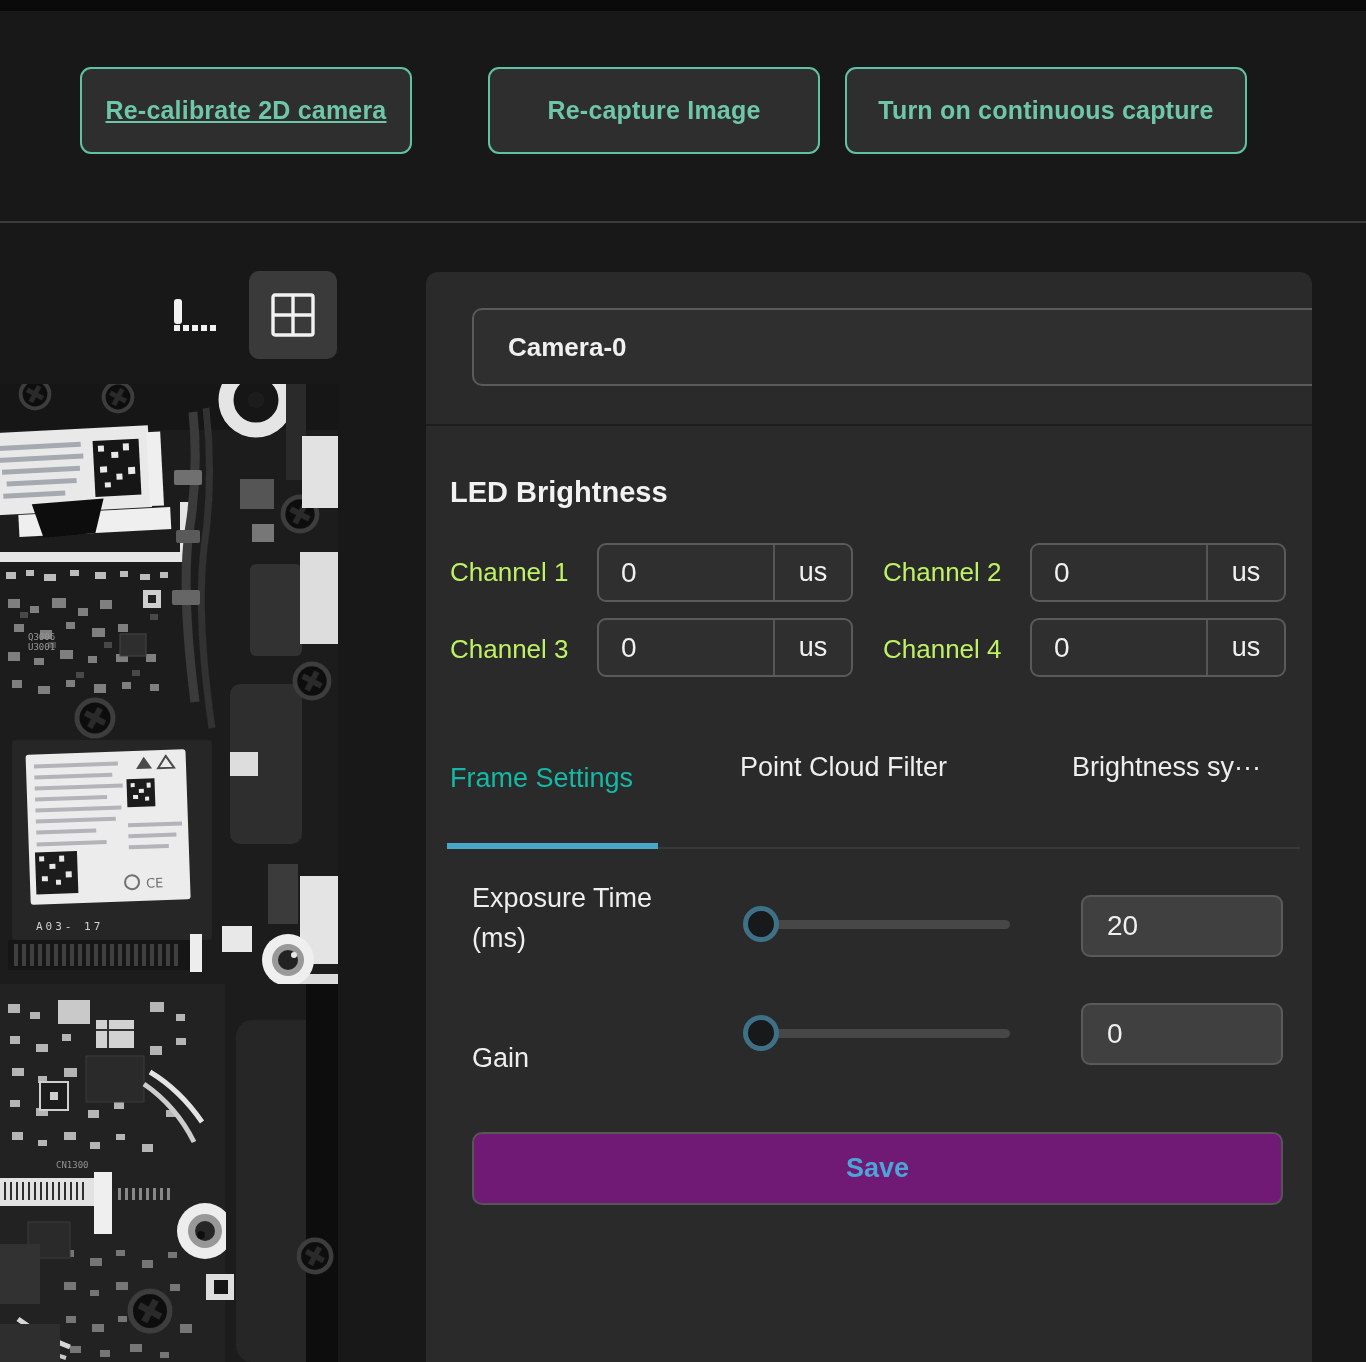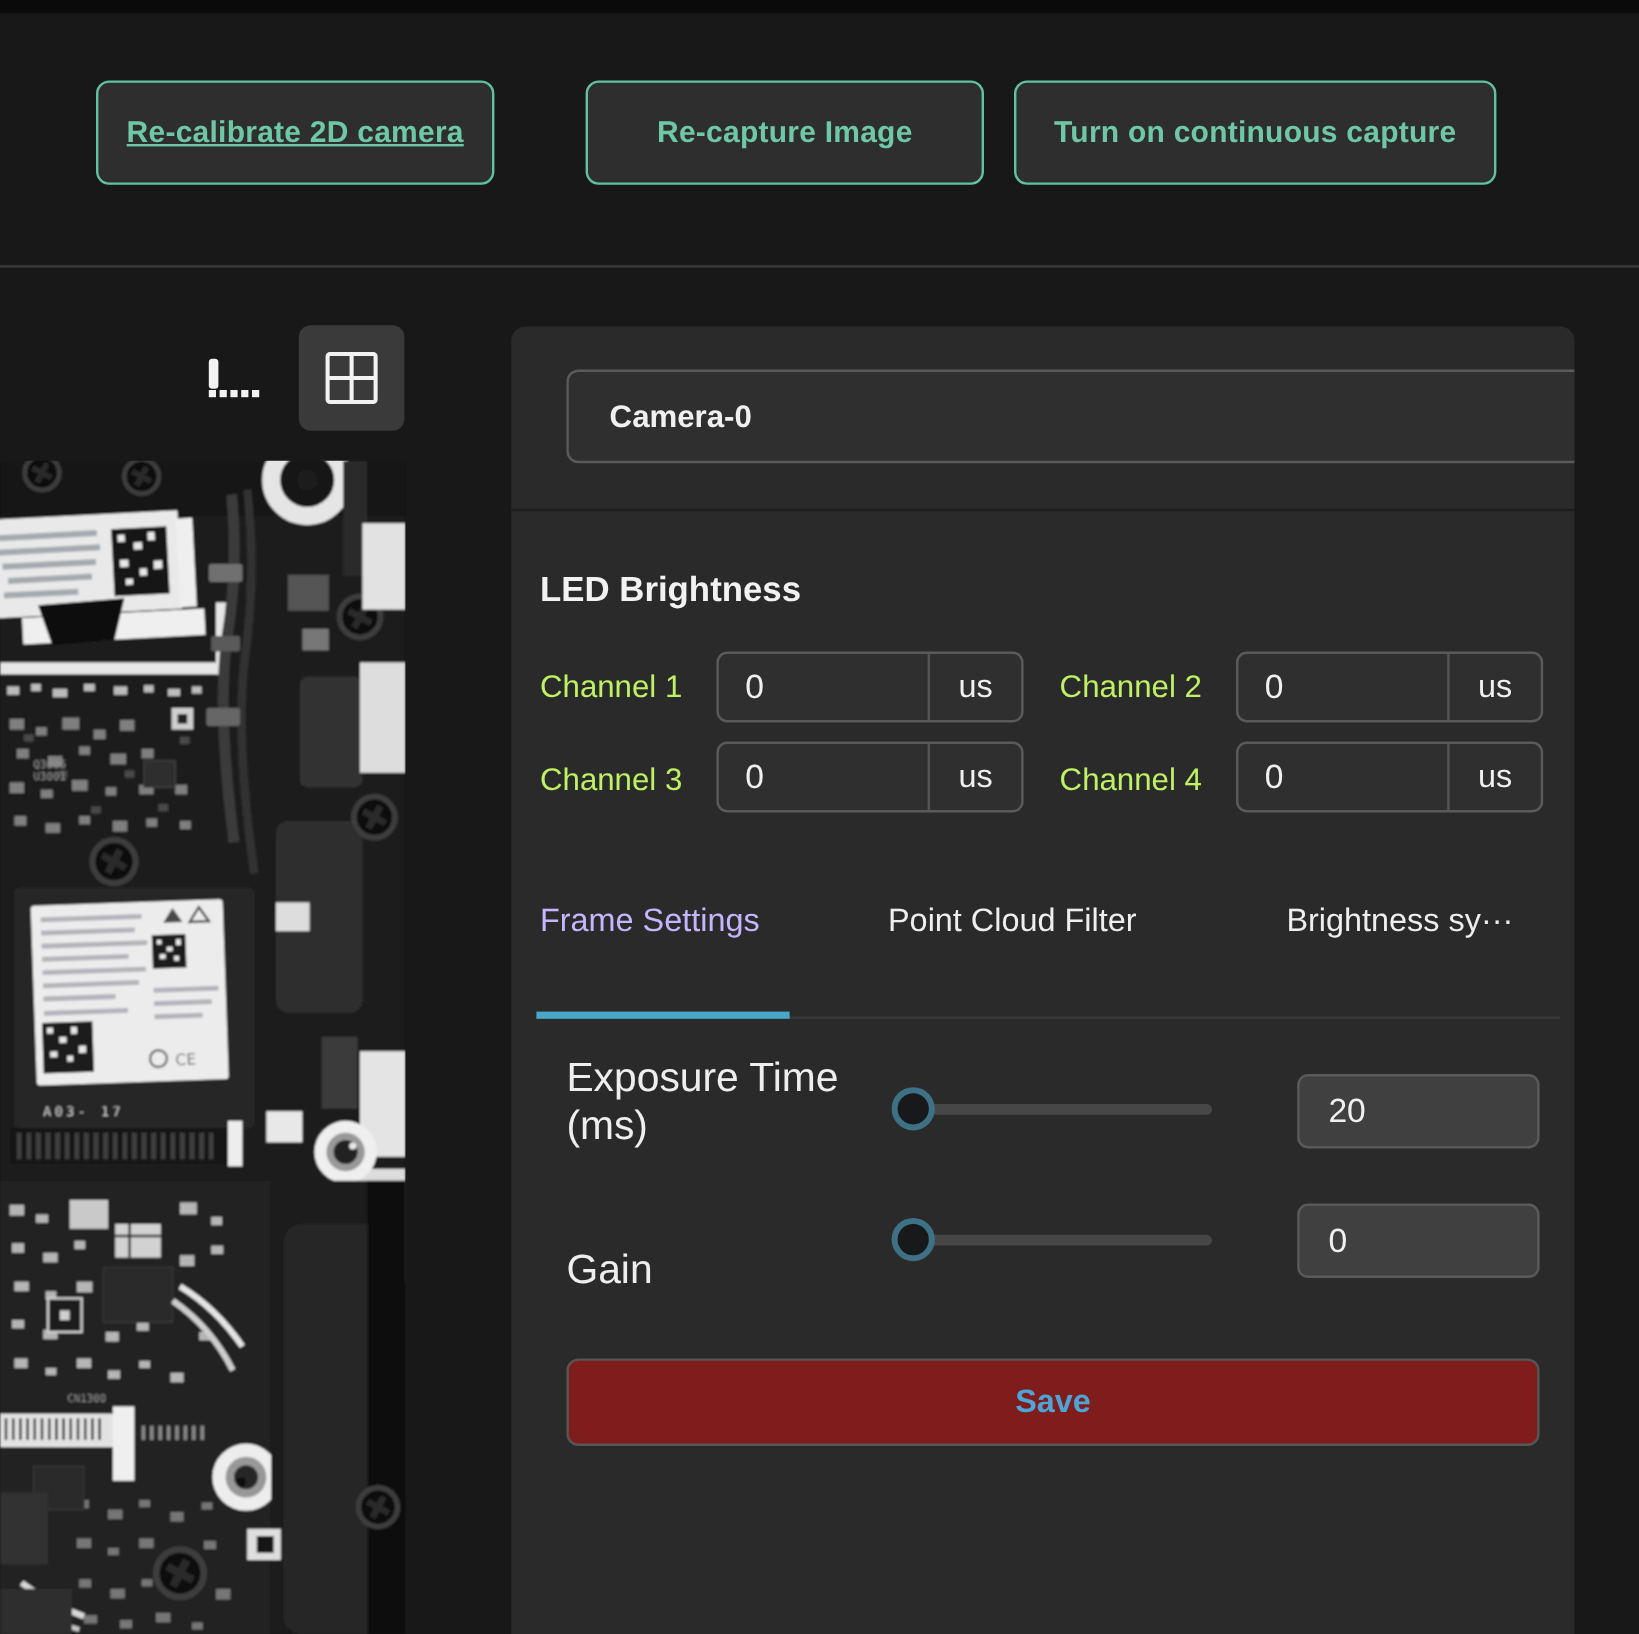--- a/index.html
+++ b/index.html
@@ -53,47 +53,47 @@
   .ig-r1{top:271px;}
   .ig-r2{top:346px;}
   .ig-c1{left:171px;}
   .ig-c2{left:604px;}
   .igroup input{width:152px;background:transparent;border:none;outline:none;color:#f0f0f0;
     font-size:28px;font-family:inherit;padding:0 0 0 22px;}
   .igroup .sep{width:2px;background:#555555;}
   .igroup .suffix{flex:1;display:flex;align-items:center;justify-content:center;color:#f0f0f0;font-size:27px;}
 
   .tab{position:absolute;top:480px;font-size:27px;color:#eeeeee;cursor:pointer;white-space:nowrap;}
-  .tab.active{color:#c4b5fd;}
+  .tab.active{color:#14b8a6;margin-top:11px;}
   .tab1{left:24px;}
   .tab2{left:314px;}
   .tab3{left:646px;width:232px;overflow:hidden;}
   .tabline{position:absolute;left:21px;top:575px;width:853px;height:2px;background:#383838;}
   .tabline-active{position:absolute;left:21px;top:571px;width:211px;height:6px;background:#4aa6c9;}
 
-  .frow-label{position:absolute;left:46px;color:#eeeeee;font-size:34px;line-height:40px;}
+  .frow-label{position:absolute;left:46px;color:#eeeeee;font-size:27px;line-height:40px;}
   .fl-exp{top:606px;}
   .fl-gain{top:766px;}
 
   .slider{position:absolute;left:320px;width:264px;height:36px;cursor:pointer;}
   .sl-exp{top:634px;}
   .sl-gain{top:743px;}
   .slider .track{position:absolute;left:0;top:14px;width:264px;height:9px;border-radius:5px;background:#474747;}
   .slider .handle{position:absolute;left:-3px;top:0;width:36px;height:36px;box-sizing:border-box;
     border-radius:50%;background:#17191b;border:5px solid #3e7186;}
 
   .vbox{position:absolute;left:655px;width:202px;height:62px;box-sizing:border-box;background:#404040;
     border:2px solid #5a5a5a;border-radius:9px;display:flex;align-items:center;}
   .vb-exp{top:623px;}
   .vb-gain{top:731px;}
   .vbox input{width:160px;background:transparent;border:none;outline:none;color:#f0f0f0;
     font-size:28px;font-family:inherit;padding:0 0 0 24px;}
 
   .savebtn{position:absolute;left:46px;top:860px;width:811px;height:73px;box-sizing:border-box;
-    background:#7f1d1d;border:2px solid #565656;border-radius:10px;color:#4da4d6;font-size:27px;
+    background:#701a75;border:2px solid #565656;border-radius:10px;color:#4da4d6;font-size:27px;
     font-weight:700;display:flex;align-items:center;justify-content:center;cursor:pointer;}
 </style>
 </head>
 <body>
 
 <div class="stage">
   <div class="topstrip"></div>
 
   <div class="hbtn hbtn1">Re-calibrate 2D camera</div>
   <div class="hbtn hbtn2">Re-capture Image</div>

